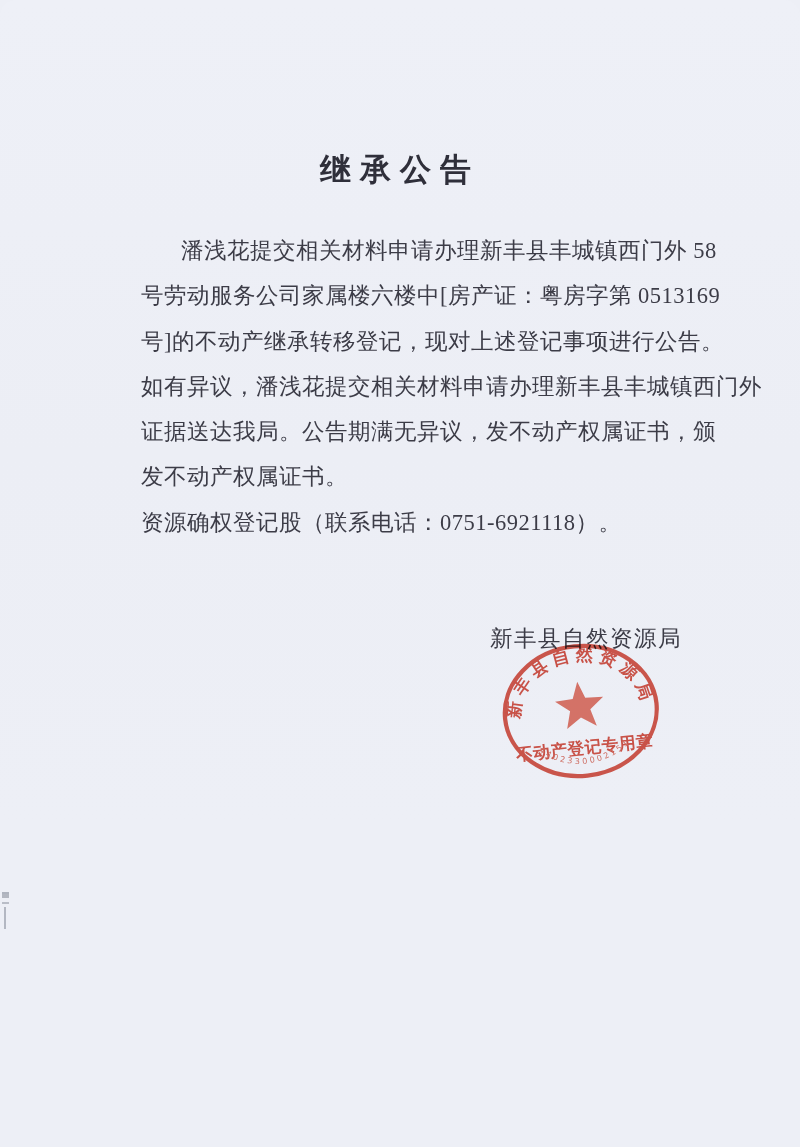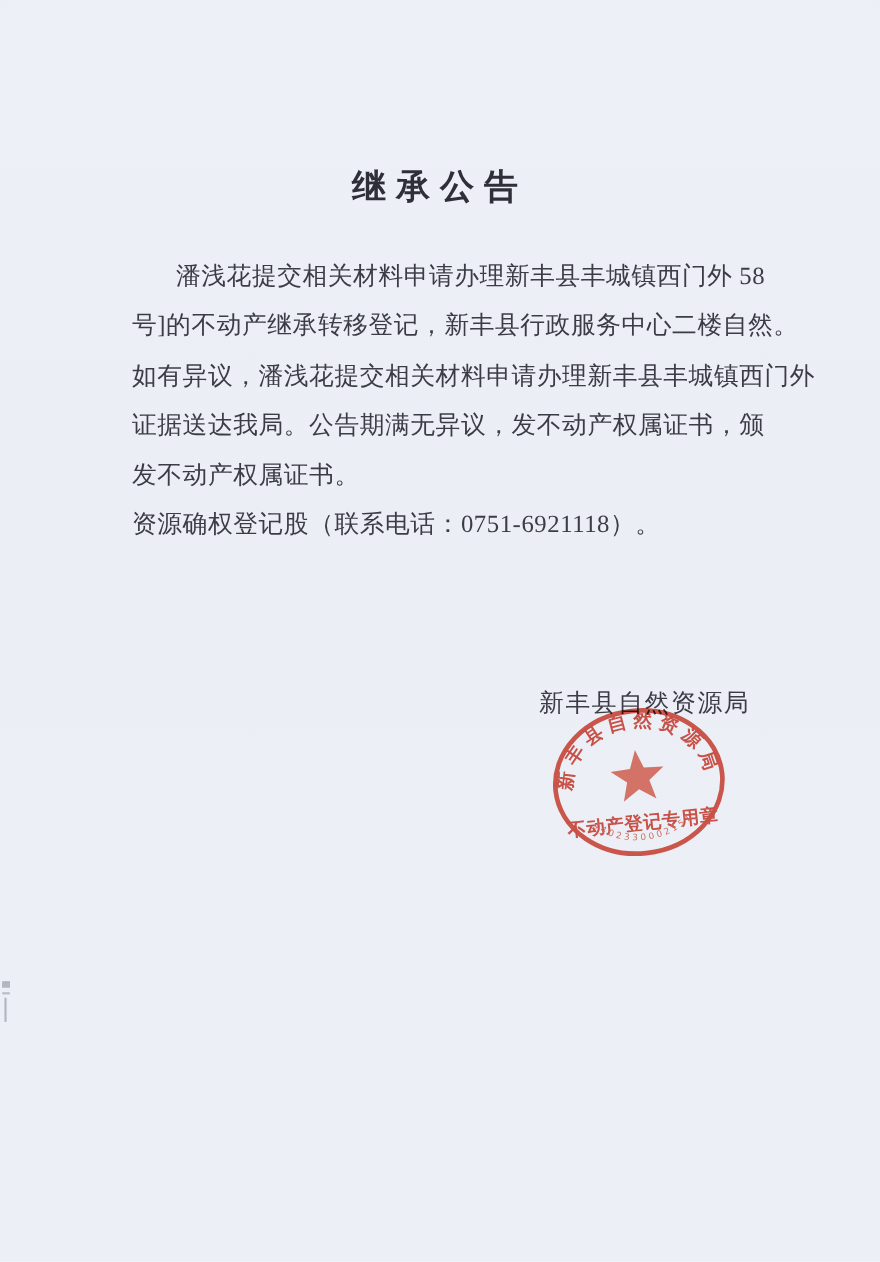--- a/index.html
+++ b/index.html
@@ -34,20 +34,21 @@
     font-size: 22.5px;
     color: #3c3c47;
   }
   .line {
     height: 45.3px;
     line-height: 45.3px;
     text-align: justify;
     text-align-last: justify;
     white-space: nowrap;
     letter-spacing: 0.5px;
+    margin-left: 21px;
   }
   .line.indent { text-indent: 40px; }
   .line.para-end { text-align-last: left; }
   .signature {
     position: absolute;
     right: 100px; top: 616px;
     text-align: right;
     font-size: 22.5px;
     color: #3c3c47;
   }
@@ -87,21 +88,22 @@
 </style>
 </head>
 <body>
 
 <div class="page">
 
   <h1 class="doc-title">继承公告</h1>
 
   <div class="doc-body">
     <div class="line indent">潘浅花提交相关材料申请办理新丰县丰城镇西门外 58</div>
-    <div class="line">号]的不动产继承转移登记，新丰县行政服务中心二楼自然。</div>
+    <div class="line">号劳动服务公司家属楼六楼中[房产证：粤房字第 0513169</div>
+    <div class="line">号]的不动产继承转移登记，现对上述登记事项进行公告。</div>
     <div class="line">如有异议，潘浅花提交相关材料申请办理新丰县丰城镇西门外</div>
     <div class="line">证据送达我局。公告期满无异议，发不动产权属证书，颁</div>
     <div class="line para-end">发不动产权属证书。</div>
     <div class="line para-end">资源确权登记股（联系电话：0751-6921118）。</div>
   </div>
 
   <div class="signature">
     <div class="sig-line sig-org">新丰县自然资源局</div>
   </div>
 

